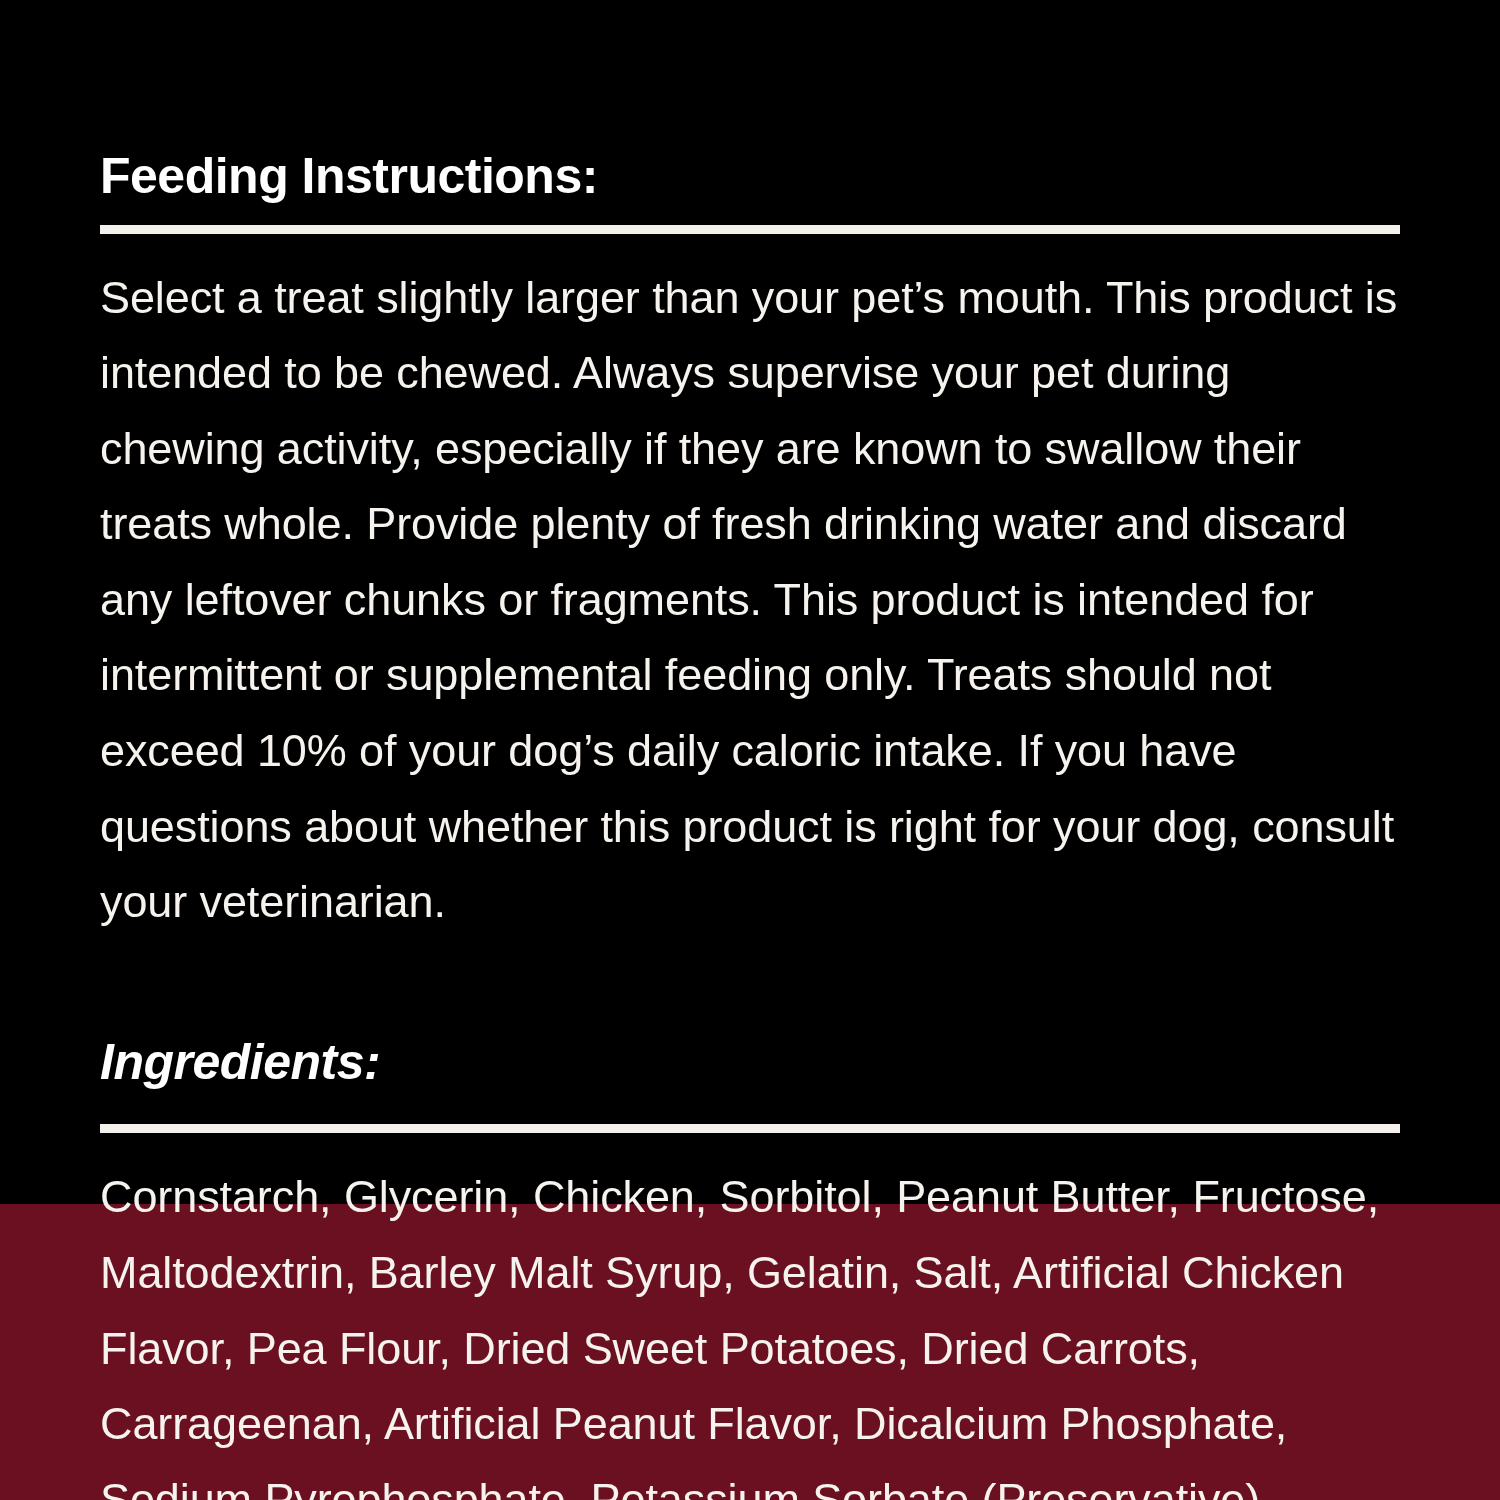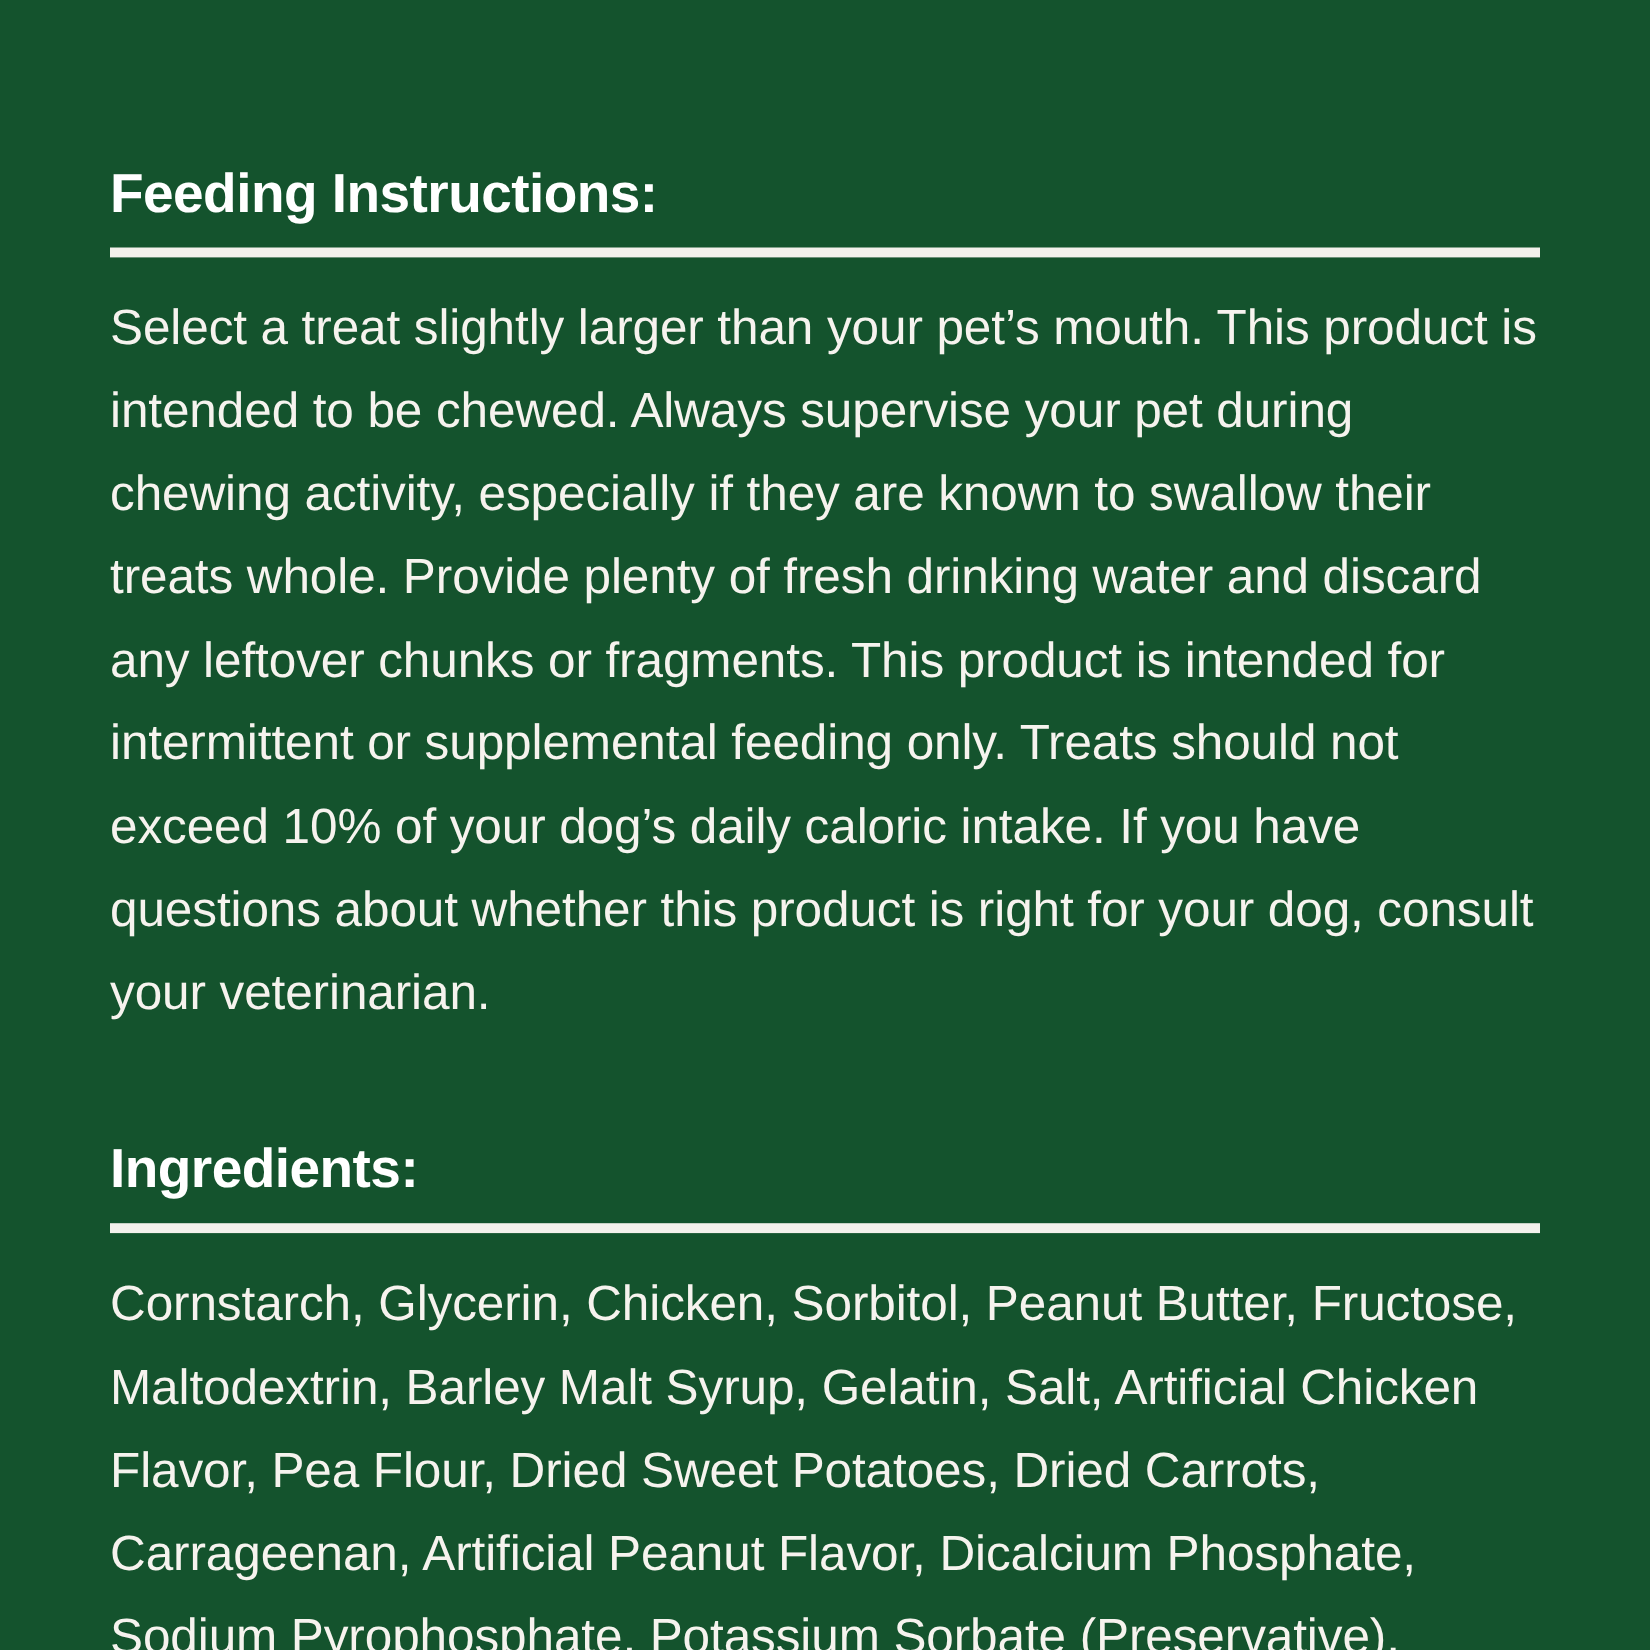--- a/index.html
+++ b/index.html
@@ -9,22 +9,22 @@
   body {
     width: 1500px;
     height: 1500px;
     background: #6b1021;
     font-family: "Liberation Sans", sans-serif;
     overflow: hidden;
   }
   .page {
     position: relative;
     width: 1500px;
-    height: 1500px;
-    background: #14532d;
+    height: 1204px;
+    background: #000000;
     box-sizing: border-box;
     padding: 150px 100px 0 100px;
   }
   .section {
     width: 1300px;
   }
   .section-title {
     color: #ffffff;
     font-size: 50px;
     font-weight: bold;
@@ -43,21 +43,22 @@
     font-size: 45px;
     line-height: 1.68;
     letter-spacing: -0.1px;
     margin: 0;
     width: 1300px;
   }
   .feeding-block {
     margin-bottom: 96px;
   }
   .ingredients-title {
-    margin-bottom: 24px;
+    margin-bottom: 36px;
+    font-style: italic;
   }
 </style>
 </head>
 <body>
 
 <div class="page">
 
   <div class="section feeding-block">
     <h1 class="section-title">Feeding Instructions:</h1>
     <div class="rule"></div>

